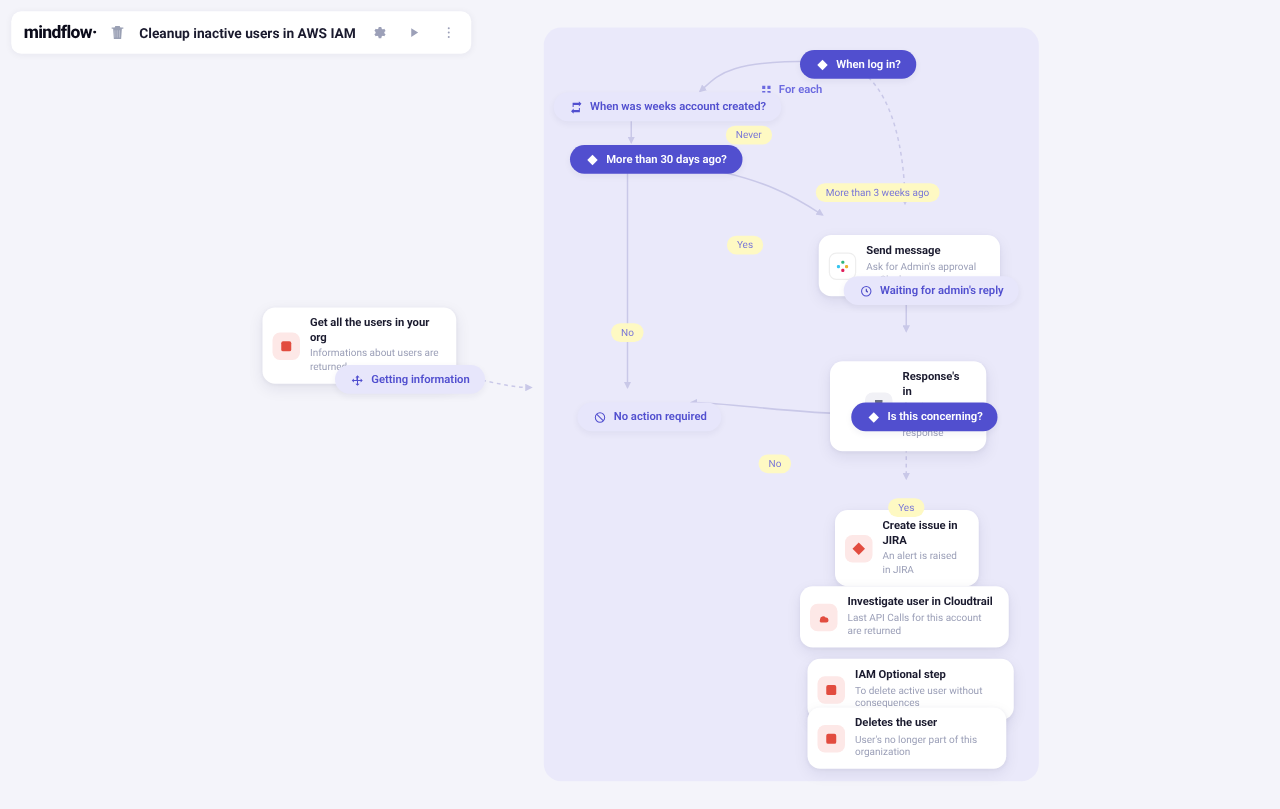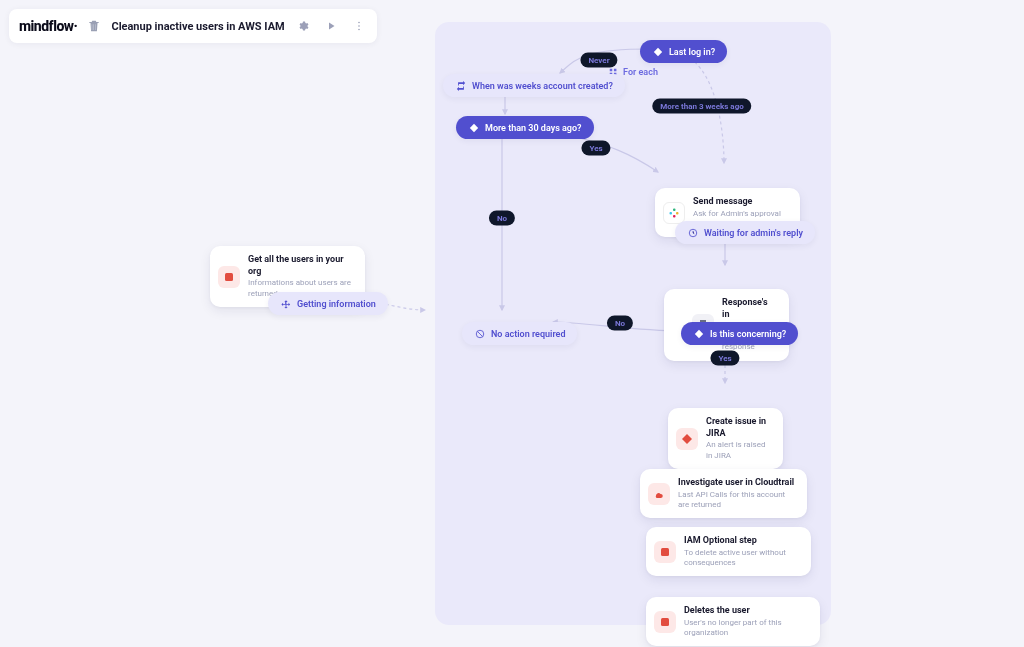--- a/index.html
+++ b/index.html
@@ -91,27 +91,28 @@
     padding: 6px 12px;
     box-shadow: 0 2px 6px rgba(30,30,80,0.06);
   }
   .pill.lav  { background:#E7E6FB; color:#514FCF; }
   .pill.dark { background:#514FCF; color:#fff; }
   .pill .picon { width:11px;height:11px;display:flex;align-items:center;justify-content:center; }
 
   
   .badge {
     position: absolute;
-    background:#0f172a;
+    background:#fef9c3;
     color:#7A77D8;
     font-size:8px;
-    font-weight:700;
+    font-weight:400;
     padding:3px 8px;
     border-radius:999px;
     transform: translate(-50%,-50%);
+    margin-top: 48px;
   }
 
   
   .panel {
     position:absolute;
     background:#EAE9FA;
     border-radius:14px;
   }
   .panel .ptitle {
     position:absolute;
@@ -235,21 +236,21 @@
     </span>
     <span>Getting information</span>
   </div>
 
   <div class="pill dark" style="left:640px;top:40px;">
     <span class="picon">
         <svg width="10" height="10" viewBox="0 0 24 24">
           <path fill="currentColor" d="M12 2 22 12 12 22 2 12z"></path>
         </svg>
       </span>
-    <span>Last log in?</span>
+    <span>When log in?</span>
   </div>
 
   <div class="pill lav" style="left:443px;top:74px;">
     <span class="picon">
         <svg width="10" height="10" viewBox="0 0 24 24">
           <path fill="currentColor" d="M7 7h10v3l5-5-5-5v3H5v8h2zM17 17H7v-3l-5 5 5 5v-3h12v-8h-2z"></path>
         </svg>
       </span>
     <span>When was weeks account created?</span>
   </div>
@@ -348,21 +349,21 @@
       <svg width="12" height="12" viewBox="0 0 24 24">
           <rect x="4" y="4" width="16" height="16" rx="3" fill="#E24C3F"></rect>
         </svg>
     </span>
     <span class="ntext">
       <span class="ntitle">IAM Optional step</span>
       <span class="nsub">To delete active user without consequences</span>
     </span>
   </div>
 
-  <div class="node" style="left:646px;top:573px;width:174px;justify-content:flex-end;">
+  <div class="node" style="left:646px;top:542px;width:159px;justify-content:flex-end;">
     <span class="nicon red">
       <svg width="12" height="12" viewBox="0 0 24 24">
           <rect x="4" y="4" width="16" height="16" rx="3" fill="#E24C3F"></rect>
         </svg>
     </span>
     <span class="ntext">
       <span class="ntitle">Deletes the user</span>
       <span class="nsub">User's no longer part of this organization</span>
     </span>
   </div>

